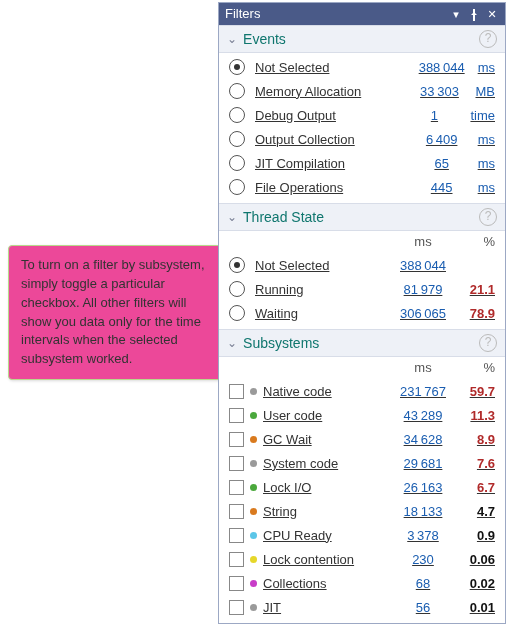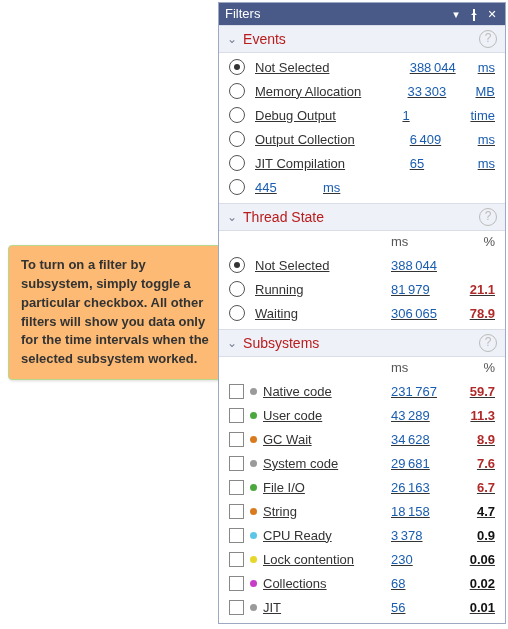--- a/index.html
+++ b/index.html
@@ -11,29 +11,28 @@
     width: 508px;
     height: 629px;
     position: relative;
     overflow: hidden;
   }
   .callout {
     position: absolute;
     left: 8px;
     top: 245px;
     width: 190px;
-    background: #fdba74;
+    background: #ec4899;
     border: 1px solid #b8d98c;
     border-radius: 4px;
     padding: 10px 12px;
     font-size: 13px;
     line-height: 1.45;
     color: #333;
     box-shadow: 1px 1px 3px rgba(0,0,0,0.15);
-    font-weight: bold;
   }
   .callout::after {
     content: "";
     position: absolute;
     right: -12px;
     top: 50%;
     margin-top: -8px;
     border: 8px solid transparent;
     border-left-color: #b8d98c;
   }
@@ -69,21 +68,21 @@
     align-items: center;
     height: 26px;
     padding: 0 8px;
     font-size: 14px;
     color: #555;
   }
   .section-header:first-of-type { border-top: none; }
   .chevron {
     color: #7b8196; font-size: 12px; margin-right: 6px; cursor: pointer;
   }
-  .section-title { flex: 1 1 auto; color: #b91c1c; }
+  .section-title { flex: 1 1 auto; color: #0f766e; }
   .help-icon {
     width: 16px; height:16px; line-height:14px; border:1px solid #bbb;
     border-radius: 50%; text-align:center; color:#bbb; font-size:12px;
     cursor: pointer;
   }
   .list { padding: 2px 0 4px 0; }
   .row {
     display: flex;
     align-items: center;
     height: 24px;
@@ -107,21 +106,21 @@
   }
   .dot-gray { background:#9a9a9a; }
   .dot-green { background:#4aa83c; }
   .dot-orange { background:#d97a1e; }
   .dot-blue { background:#5cc6e8; }
   .dot-yellow { background:#e6d72a; }
   .dot-pink { background:#d95b9a; }
   .dot-magenta { background:#c83dc8; }
   .label { flex: 1 1 auto; color:#333; }
   .val {
-    text-align: left; min-width: 64px; color:#1a5db0;
+    text-align: center; min-width: 64px; color:#1a5db0;
     font-variant-numeric: tabular-nums;
   }
   .unit { color:#1a5db0; margin-left:4px; }
   .pct {
     width:40px; text-align:right; color:#111; font-weight:600;
     font-variant-numeric: tabular-nums;
   }
   .pct-red { color:#b02a2a; }
   .header-row {
     display:flex; align-items:center; height:20px; padding:0 10px;
@@ -181,20 +180,21 @@
         <span class="unit">ms</span>
       </div>
       <div class="row">
         <span class="radio"></span>
         <span class="label">JIT Compilation</span>
         <span class="val">65</span>
         <span class="unit">ms</span>
       </div>
       <div class="row">
         <span class="radio"></span>
+        <span class="label">File Operations</span>
         <span class="val">445</span>
         <span class="unit">ms</span>
       </div>
     </div>
 
   <div class="section-header">
     <span class="chevron">⌄</span>
     <span class="section-title">Thread State</span>
     <span class="help-icon">?</span>
   </div>
@@ -259,29 +259,29 @@
       <div class="row">
         <span class="chk"></span>
         <span class="dot dot-gray"></span>
         <span class="label">System code</span>
         <span class="val">29 681</span>
         <span class="pct pct-red">7.6</span>
       </div>
       <div class="row">
         <span class="chk"></span>
         <span class="dot dot-green"></span>
-        <span class="label">File I/O</span>
+        <span class="label">Lock I/O</span>
         <span class="val">26 163</span>
         <span class="pct pct-red">6.7</span>
       </div>
       <div class="row">
         <span class="chk"></span>
         <span class="dot dot-orange"></span>
         <span class="label">String</span>
-        <span class="val">18 158</span>
+        <span class="val">18 133</span>
         <span class="pct ">4.7</span>
       </div>
       <div class="row">
         <span class="chk"></span>
         <span class="dot dot-blue"></span>
         <span class="label">CPU Ready</span>
         <span class="val">3 378</span>
         <span class="pct ">0.9</span>
       </div>
       <div class="row">

